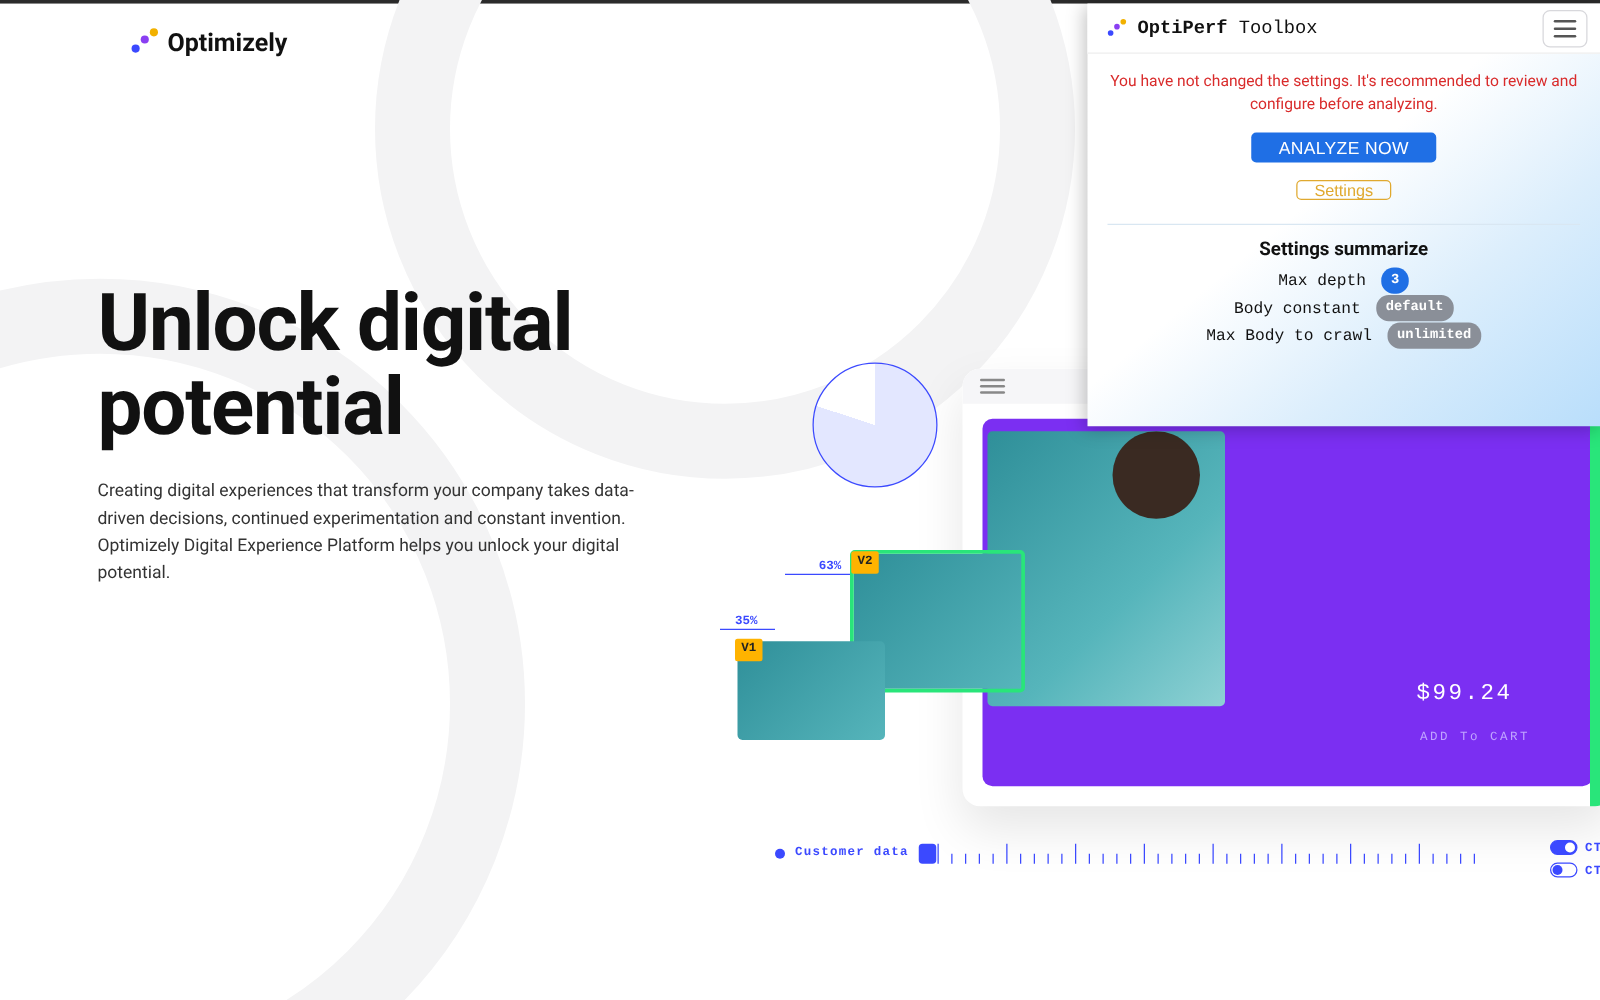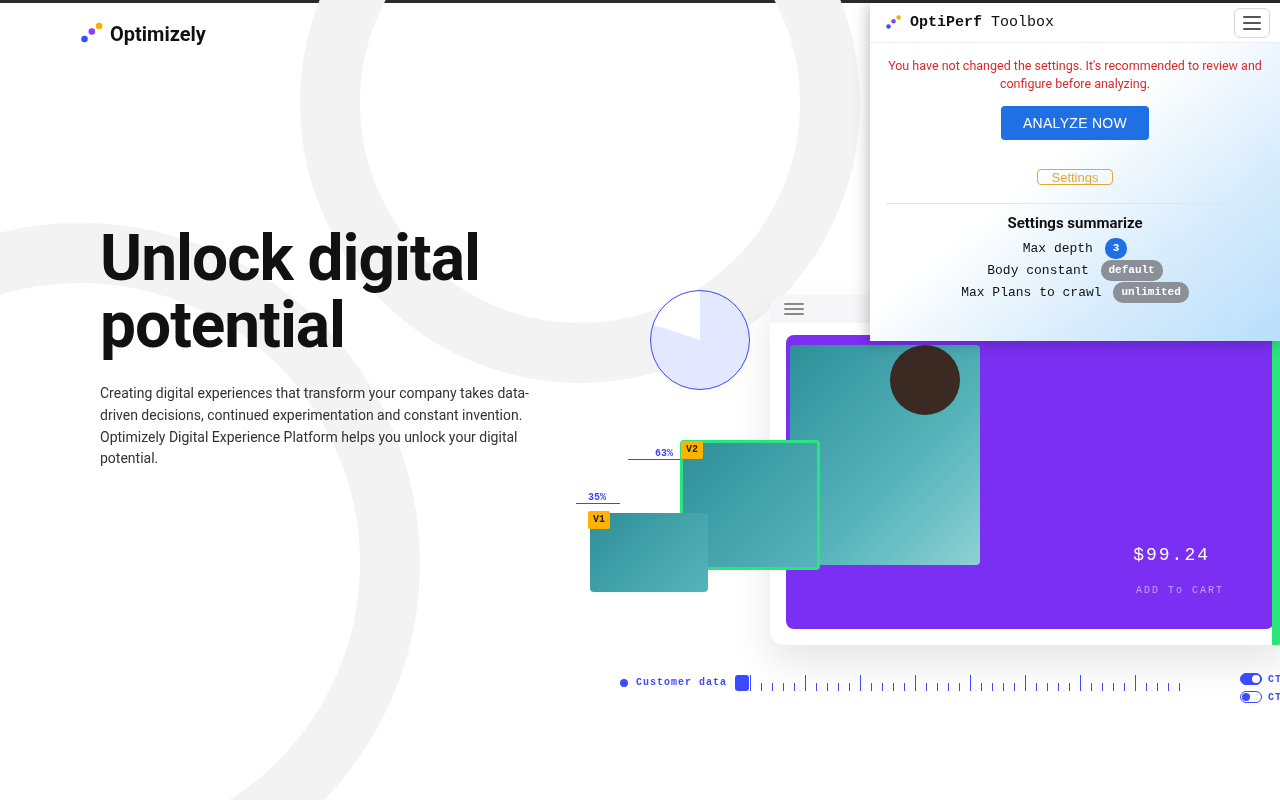--- a/index.html
+++ b/index.html
@@ -1,45 +1,45 @@
 <!DOCTYPE html>
 <html><head>
   <meta charset="utf-8">
   <style>
     * { margin:0; padding:0; box-sizing:border-box; }
     body { font-family: -apple-system, BlinkMacSystemFont, "Segoe UI", Roboto, Helvetica, Arial, sans-serif; background:#fff; width:1280px; height:800px; overflow:hidden; position:relative; color:#111; }
     
     .topstrip { position:absolute; top:0; left:0; right:0; height:3px; background:#2b2b2b; }
     
     .page { position:absolute; top:3px; left:0; right:0; bottom:0; background:#fff; }
-    .nav { display:flex; align-items:center; height:62px; padding:0 78px; gap:60px; }
+    .nav { display:flex; align-items:center; height:62px; padding:0 102px; gap:60px; }
     .logo { display:flex; align-items:center; gap:6px; font-weight:700; font-size:20px; }
     .logo svg { width:26px; height:26px; }
     .navlinks { display:flex; gap:34px; font-size:13px; font-weight:600; margin-left:40px;}
     .navlinks a { color:#111; text-decoration:none; cursor:pointer; }
-    .hero { position:relative; margin-top:60px; padding:0 100px; display:flex; }
+    .hero { position:relative; margin-top:60px; padding:0 78px; display:flex; }
     .hero-text { max-width:500px; margin-top:100px; }
     .hero-text h1 { font-size:64px; font-weight:700; line-height:1.05; letter-spacing:-1px; }
     .hero-text p { margin-top:24px; font-size:14px; line-height:1.55; color:#333; max-width:430px; }
     
     .bgshape { position:absolute; border:60px solid #f3f3f4; border-radius:50%; }
     .bgshape.a { width:560px; height:560px; top:-180px; left:300px; }
     .bgshape.b { width:680px; height:680px; top:220px; left:-260px; }
     
     .illus { position:absolute; top:120px; left:560px; width:720px; height:440px; }
     .browserframe { position:absolute; top:50px; right:-10px; width:520px; height:350px; background:#fff; border-radius:14px; box-shadow:0 18px 40px rgba(0,0,0,.10); overflow:hidden; }
     .browserbar { height:28px; background:#f6f6f8; display:flex; align-items:center; padding:0 14px; gap:4px; }
     .hb { width:20px; height:2px; background:#888; border-radius:2px; }
     .purple { position:absolute; top:40px; left:16px; right:16px; bottom:16px; background:#7b2ff2; border-radius:8px; }
     .greenedge { position:absolute; top:32px; right:4px; width:14px; height:330px; background:#29e57a; border-radius:0 12px 12px 0; }
     .price { position:absolute; color:#fff; font-family:"Courier New",monospace; font-size:18px; letter-spacing:2px; top:250px; right:80px; }
     .addcart { position:absolute; color:#c0a4ff; font-family:"Courier New",monospace; font-size:10px; letter-spacing:2px; top:290px; right:66px; }
     .photo-main { position:absolute; top:100px; left:230px; width:190px; height:220px; background:linear-gradient(135deg,#2f8f99 0%, #56b5bb 60%, #8ed1d4 100%); border-radius:4px; overflow:hidden; }
     .photo-main::after{content:"";position:absolute;top:0;right:20px;width:70px;height:70px;background:#3a2a22;border-radius:50%;}
-    .photo-v2 { position:absolute; top:195px; left:120px; width:140px; height:130px; background:linear-gradient(135deg,#2f8f99, #56b5bb); border-radius:4px; border:3px solid #29e57a; }
+    .photo-v2 { position:absolute; top:195px; left:120px; width:140px; height:114px; background:linear-gradient(135deg,#2f8f99, #56b5bb); border-radius:4px; border:3px solid #29e57a; }
     .photo-v1 { position:absolute; top:268px; left:30px; width:118px; height:79px; background:linear-gradient(135deg,#2f8f99, #56b5bb); border-radius:4px; }
     .vbadge { position:absolute; top:-2px; left:-2px; background:#ffb300; color:#222; font:700 10px/1 "Courier New",monospace; padding:4px 5px; border-radius:2px; }
     .pie { position:absolute; top:45px; left:90px; width:100px; height:100px; border-radius:50%; background:conic-gradient(#e3e7ff 0 288deg, #fff 288deg 360deg); border:1.5px solid #3b49ff; }
     .pie::before{content:"";position:absolute;inset:0;border-radius:50%;}
     .pct { position:absolute; font:600 10px/1 "Courier New",monospace; color:#3b49ff; }
     .pct.p63 { top:204px; left:95px; }
     .pct.p35 { top:248px; left:28px; }
     .leader { position:absolute; border-top:1px solid #3b49ff; }
     .leader.l1 { top:214px; left:68px; width:52px; }
     .leader.l2 { top:258px; left:16px; width:44px; }
@@ -56,21 +56,21 @@
 
     
     .panel { position:absolute; top:3px; right:0; width:410px; height:338px; background:linear-gradient(140deg,#ffffff 0%, #ffffff 45%, #dceefc 70%, #b9defb 100%); box-shadow:-2px 2px 14px rgba(0,0,0,.25); z-index:50; font-size:14px; }
     .panel-head { height:40px; background:#fff; display:flex; align-items:center; justify-content:space-between; padding:0 10px 0 14px; border-bottom:1px solid #eee; }
     .brand { display:flex; align-items:center; gap:8px; font-size:15px;font-family:Liberation Mono, monospace; }
     .brand b { font-weight:700; }
     .burger { width:36px; height:30px; border:1px solid #d8d8dc; border-radius:6px; display:flex; flex-direction:column; justify-content:center; align-items:center; gap:4px; cursor:pointer; background:#fff;}
     .burger span { width:18px; height:2px; background:#555; border-radius:2px; }
     .panel-body { padding:14px 12px 10px; text-align:center; }
     .warn { color:#d92b2b; font-size:12.5px; line-height:1.4; padding:0 6px; }
-    .analyze { margin:14px auto 15px; background:#1f6fe5; color:#fff; border:none; border-radius:4px; height:34px; padding:0 22px; font-size:14px; font-weight:500; letter-spacing:.3px; cursor:pointer;text-align:right; }
+    .analyze { margin:14px auto 0; background:#1f6fe5; color:#fff; border:none; border-radius:4px; height:24px; padding:0 22px; font-size:14px; font-weight:500; letter-spacing:.3px; cursor:pointer;text-align:right; }
     .settings-btn { margin:14px auto 0; display:inline-block; background:transparent; color:#e0a92f; border:1px solid #e0a92f; border-radius:4px; height:16px; padding:0 14px; font-size:13px; cursor:pointer; }
     .divider { height:1px; background:#d9e7f2; margin:18px 4px 10px; }
     .sum-title { font-weight:700; font-size:15px; margin-bottom:6px; }
     .sumrow { font-size:13px; line-height:1.7;font-family:Liberation Mono, monospace; }
     .pill { display:inline-block; min-width:18px; padding:1px 8px; border-radius:10px; font-size:11px; font-weight:600; vertical-align:middle; margin-left:4px; }
     .pill.blue { background:#1f6fe5; color:#fff; }
     .pill.grey { background:#8a8f98; color:#fff; }
   </style>
 </head>
 <body>
@@ -208,17 +208,17 @@
     <div class="sum-title">Settings summarize</div>
     <div class="sumrow">
       <span>Max depth</span>
       <span class="pill blue">3</span>
     </div>
     <div class="sumrow">
       <span>Body constant</span>
       <span class="pill grey">default</span>
     </div>
     <div class="sumrow">
-      <span>Max Plans to crawl</span>
+      <span>Max Body to crawl</span>
       <span class="pill grey">unlimited</span>
     </div>
   </div>
 </aside>
 
 </body></html>

